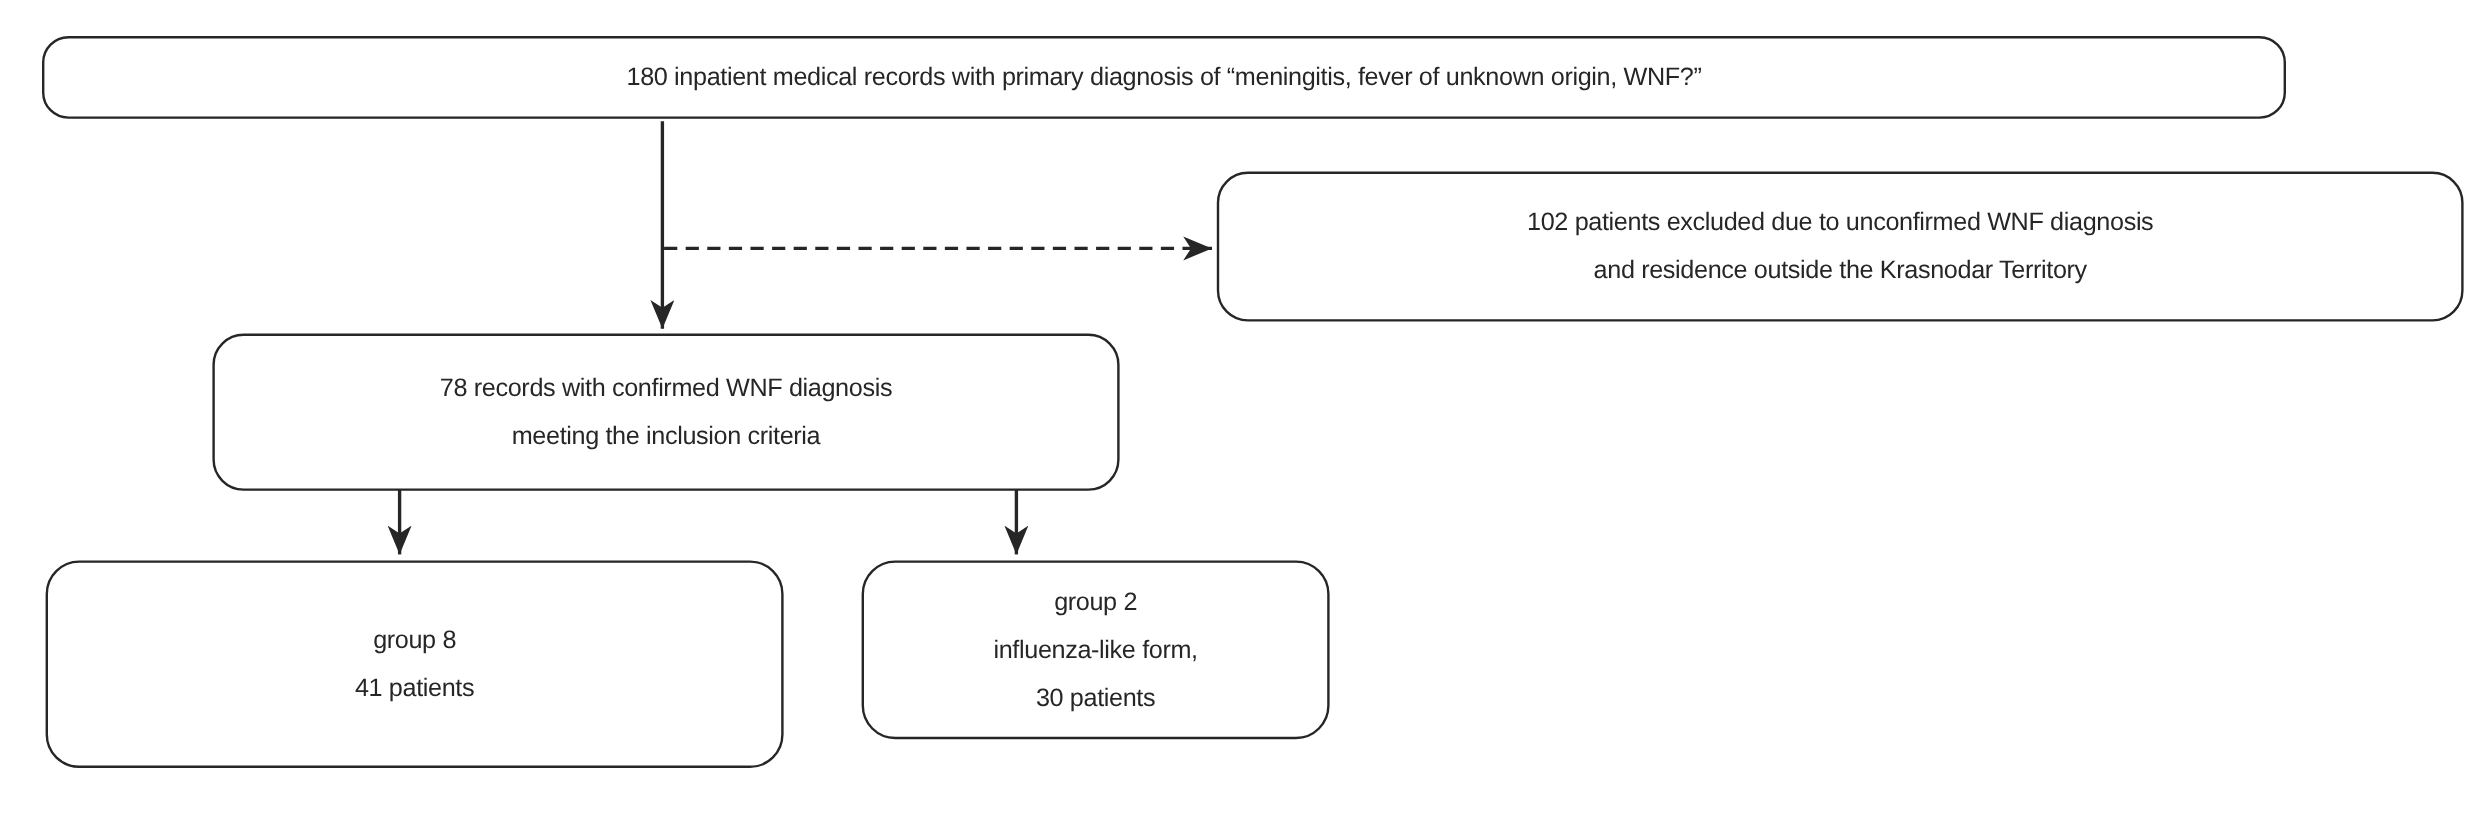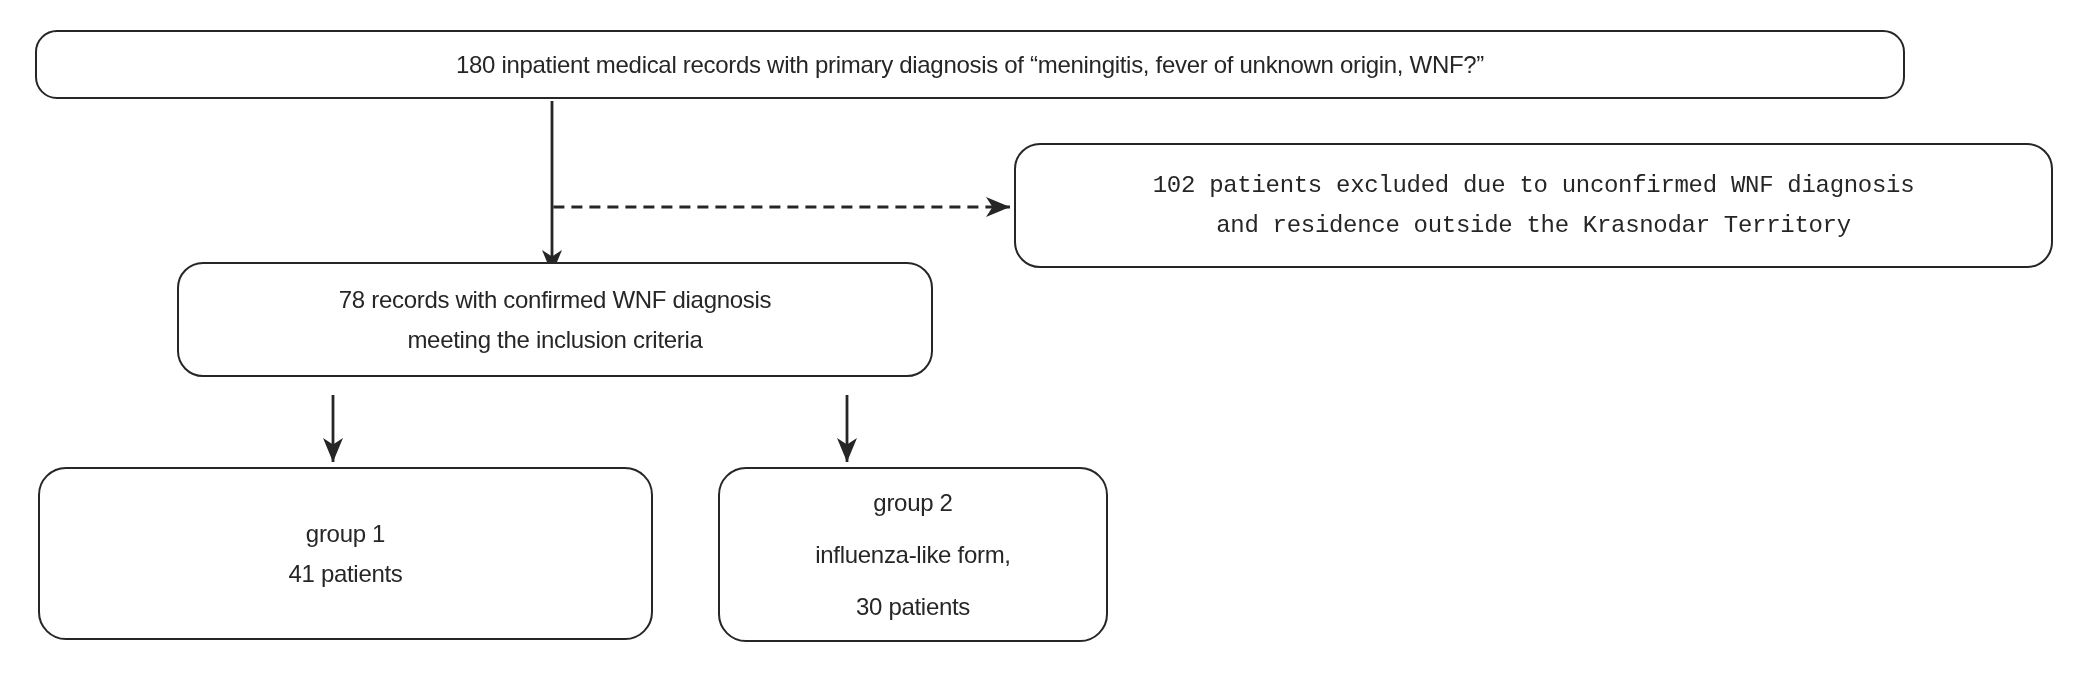--- a/index.html
+++ b/index.html
@@ -28,34 +28,34 @@
   .node {
     position: absolute;
     box-sizing: border-box;
     border: 2.5px solid #262626;
     background: #ffffff;
     display: flex;
     flex-direction: column;
     justify-content: center;
     align-items: center;
     text-align: right;
-    font-size: 24px;
+    font-size: 21px;
     line-height: 40px;
     letter-spacing: -0.3px;
     padding: 4px 14px;
   }
   .node .line {
     display: block;
     white-space: nowrap;
   }
   #box-source   { left: 35px;   top: 30px;  width: 1870px; height: 69px;  border-radius: 22px; }
-  #box-excluded { left: 1014px; top: 143px; width: 1039px; height: 125px; border-radius: 26px; font-family: Liberation Mono, monospace; }
-  #box-included { left: 177px;  top: 262px; width: 756px;  height: 115px; border-radius: 26px; }
+  #box-excluded { left: 1014px; top: 143px; width: 1039px; height: 125px; border-radius: 26px; }
+  #box-included { left: 177px;  top: 278px; width: 756px;  height: 131px; border-radius: 26px; }
   #box-group1   { left: 38px;   top: 467px; width: 615px;  height: 173px; border-radius: 28px; }
-  #box-group2   { left: 718px;  top: 467px; width: 390px;  height: 175px; border-radius: 28px; gap: 12px; }
+  #box-group2   { left: 718px;  top: 467px; width: 390px;  height: 149px; border-radius: 28px; }
 </style>
 </head>
 <body>
 
 <div id="canvas">
 
   <svg id="connector-layer" viewBox="0 0 2073 678" xmlns="http://www.w3.org/2000/svg">
     <defs>
       <marker id="arrowhead" markerUnits="userSpaceOnUse" markerWidth="26" markerHeight="22" refX="24" refY="10" orient="auto">
         <path d="M0,0 L24,10 L0,20 L6.5,10 Z" fill="#262626"></path>
@@ -75,21 +75,21 @@
     <div class="line">102 patients excluded due to unconfirmed WNF diagnosis</div>
     <div class="line">and residence outside the Krasnodar Territory</div>
   </div>
 
   <div id="box-included" class="node">
     <div class="line">78 records with confirmed WNF diagnosis</div>
     <div class="line">meeting the inclusion criteria</div>
   </div>
 
   <div id="box-group1" class="node">
-    <div class="line">group 1</div>
+    <div class="line">group 8</div>
     <div class="line">41 patients</div>
   </div>
 
   <div id="box-group2" class="node">
     <div class="line">group 2</div>
     <div class="line">influenza-like form,</div>
     <div class="line">30 patients</div>
   </div>
 
 </div>

